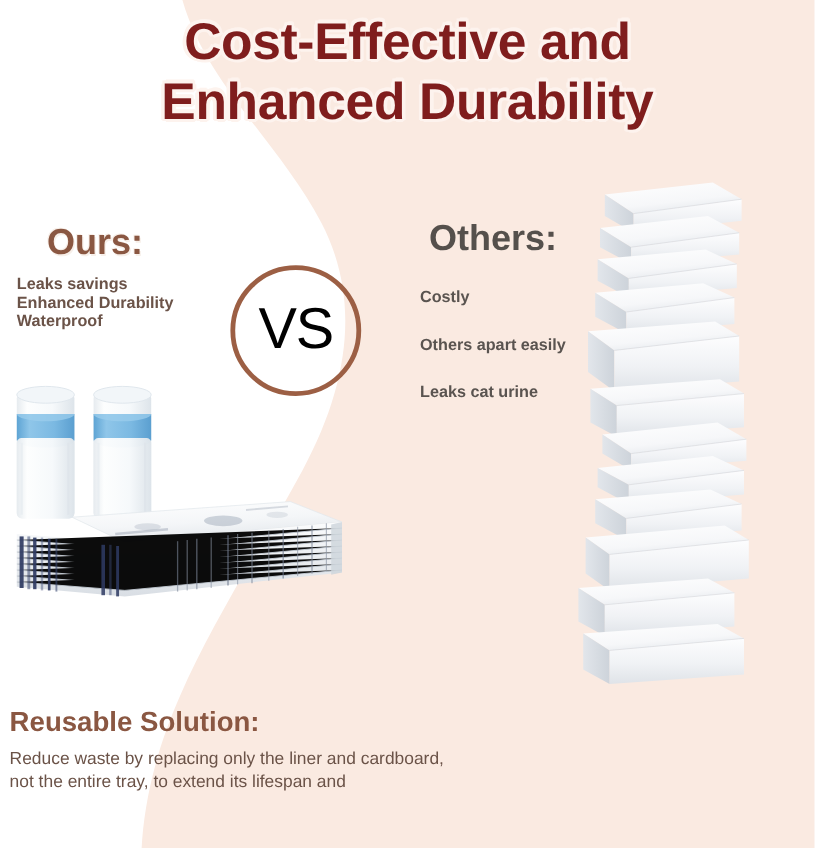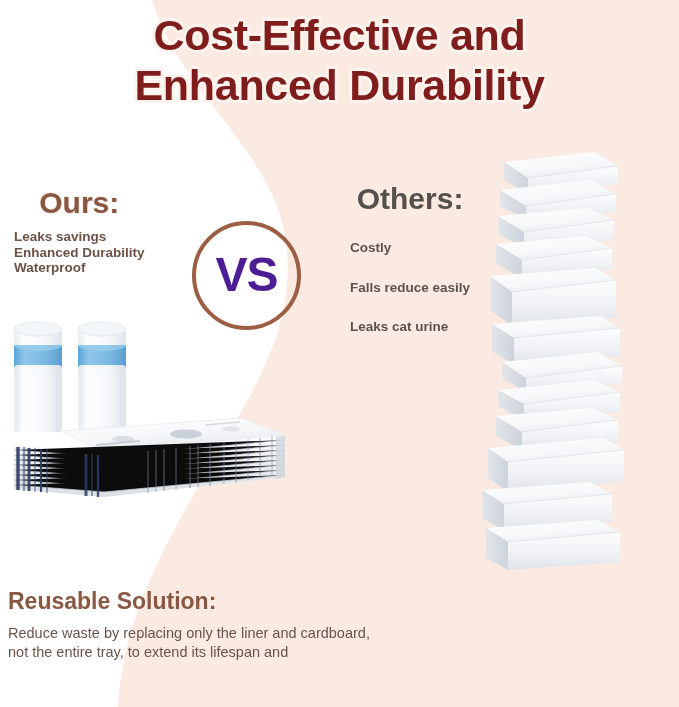--- a/index.html
+++ b/index.html
@@ -74,22 +74,22 @@
     position:absolute;
     left:192px; top:221px;
     width:109px; height:109px;
     border:4px solid #9c5f44;
     border-radius:50%;
     display:flex; align-items:center; justify-content:center;
     z-index:7;
   }
   .vs-text {
     font-size:48px;
-    font-weight:bold;
-    color:#4c1d95;
+    font-weight:normal;
+    color:#000000;
     letter-spacing:-1px;
     line-height:48px;
     transform:translateY(-1px);
   }
 
   
   .art { position:absolute; z-index:4; }
   .art svg { display:block; }
   .art-ours   { left:0px;   top:305px; }
   .art-others { left:478px; top:140px; }
@@ -142,21 +142,21 @@
       <li>Leaks savings</li>
       <li>Enhanced Durability</li>
       <li>Waterproof</li>
     </ul>
   </div>
 
   <div class="side side-others">
     <div class="side-heading">Others:</div>
     <ul class="side-list">
       <li>Costly</li>
-      <li>Falls reduce easily</li>
+      <li>Others apart easily</li>
       <li>Leaks cat urine</li>
     </ul>
   </div>
 
   <div class="vs-badge">
     <span class="vs-text">VS</span>
   </div>
 
   <div class="art art-ours">
     <svg width="300" height="210" viewBox="0 0 300 210" xmlns="http://www.w3.org/2000/svg">

